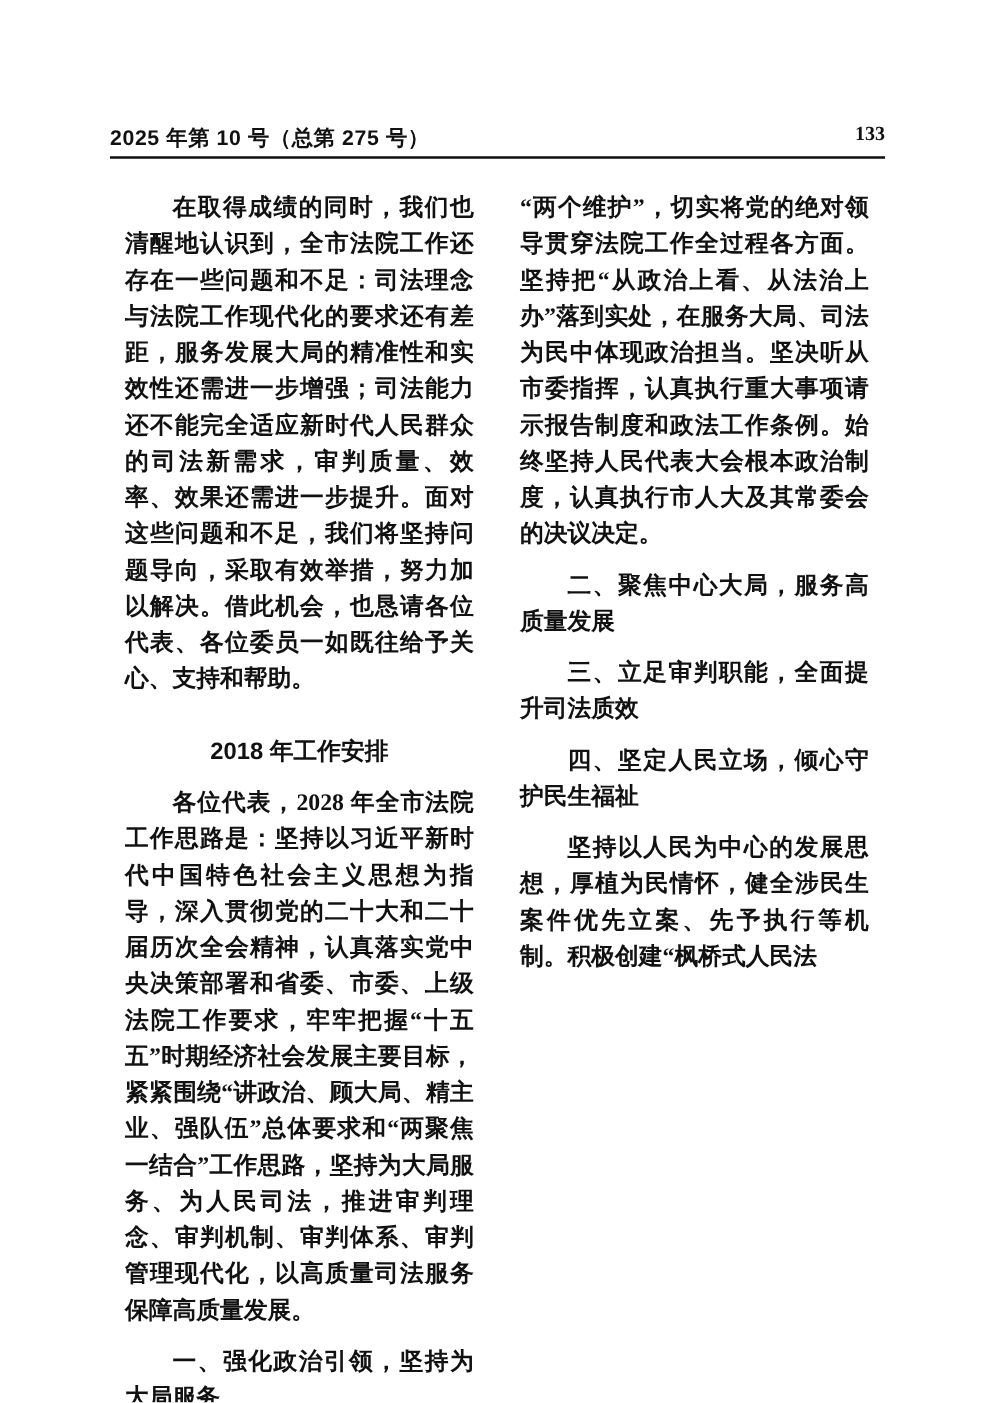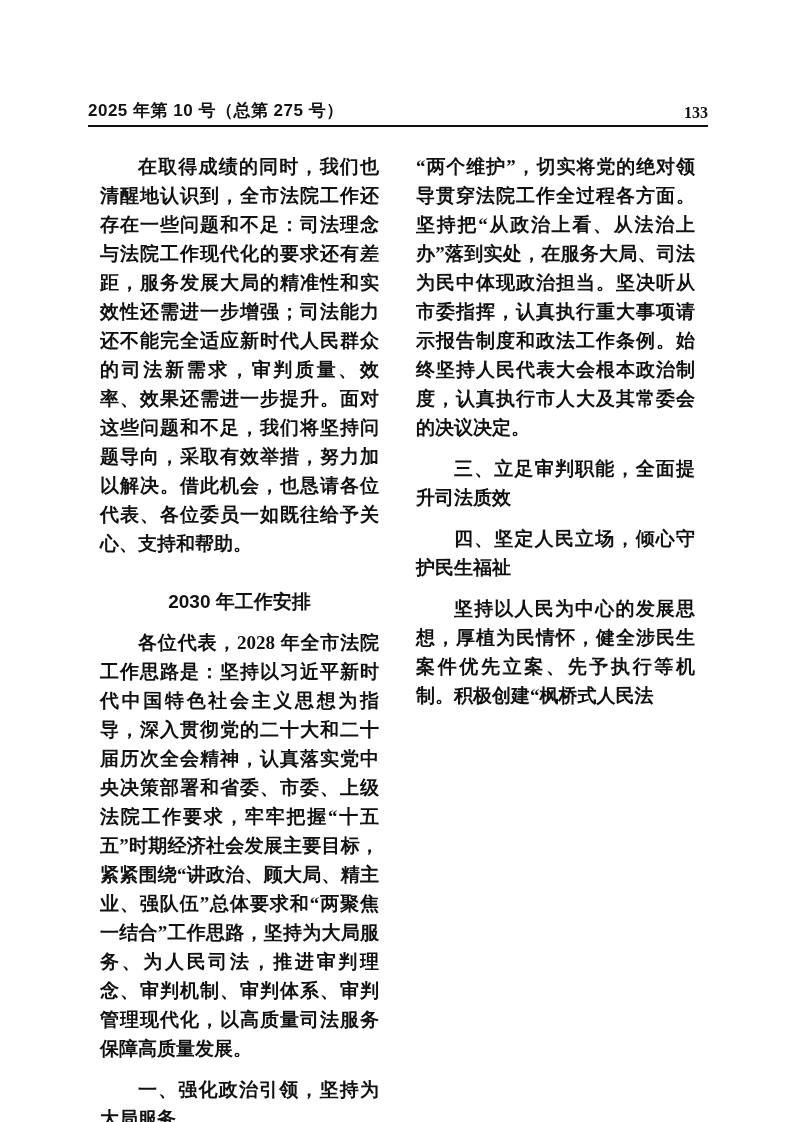--- a/index.html
+++ b/index.html
@@ -16,21 +16,20 @@
     font-family: "Liberation Serif", "DejaVu Serif", serif;
     overflow: hidden;
   }
   .header {
     position: absolute;
     left: 88px;
     top: 99px;
     width: 620px;
     display: flex;
     justify-content: space-between;
-    align-items: flex-end;
     border-bottom: 2.5px solid #111111;
     padding-bottom: 3px;
   }
   .issue-label {
     font-family: "Liberation Sans", "DejaVu Sans", sans-serif;
     font-weight: 700;
     font-size: 17px;
     letter-spacing: 0.5px;
   }
   .page-number {
@@ -79,28 +78,29 @@
 
   <div class="header">
     <span class="issue-label">2025 年第 10 号（总第 275 号）</span>
     <span class="page-number">133</span>
   </div>
 
   <div class="columns">
 
     <div class="col">
       <p class="indent">在取得成绩的同时，我们也清醒地认识到，全市法院工作还存在一些问题和不足：司法理念与法院工作现代化的要求还有差距，服务发展大局的精准性和实效性还需进一步增强；司法能力还不能完全适应新时代人民群众的司法新需求，审判质量、效率、效果还需进一步提升。面对这些问题和不足，我们将坚持问题导向，采取有效举措，努力加以解决。借此机会，也恳请各位代表、各位委员一如既往给予关心、支持和帮助。</p>
-      <p class="section-title">2030 年工作安排</p>
+      <p class="section-title">2018 年工作安排</p>
       <p class="indent">各位代表，2028 年全市法院工作思路是：坚持以习近平新时代中国特色社会主义思想为指导，深入贯彻党的二十大和二十届历次全会精神，认真落实党中央决策部署和省委、市委、上级法院工作要求，牢牢把握“十五五”时期经济社会发展主要目标，紧紧围绕“讲政治、顾大局、精主业、强队伍”总体要求和“两聚焦一结合”工作思路，坚持为大局服务、为人民司法，推进审判理念、审判机制、审判体系、审判管理现代化，以高质量司法服务保障高质量发展。</p>
       <p class="heading indent">一、强化政治引领，坚持为大局服务</p>
       <p class="indent">始终把旗帜鲜明讲政治摆在首位，深刻领悟“两个确立”的决定性意义，做到</p>
     </div>
 
     <div class="col">
       <p>“两个维护”，切实将党的绝对领导贯穿法院工作全过程各方面。坚持把“从政治上看、从法治上办”落到实处，在服务大局、司法为民中体现政治担当。坚决听从市委指挥，认真执行重大事项请示报告制度和政法工作条例。始终坚持人民代表大会根本政治制度，认真执行市人大及其常委会的决议决定。</p>
+      <p class="heading indent">二、聚焦中心大局，服务高质量发展</p>
       <p class="heading indent">三、立足审判职能，全面提升司法质效</p>
       <p class="heading indent">四、坚定人民立场，倾心守护民生福祉</p>
       <p class="indent">坚持以人民为中心的发展思想，厚植为民情怀，健全涉民生案件优先立案、先予执行等机制。积极创建“枫桥式人民法</p>
     </div>
 
   </div>
 
 </div>
 
 </body></html>

